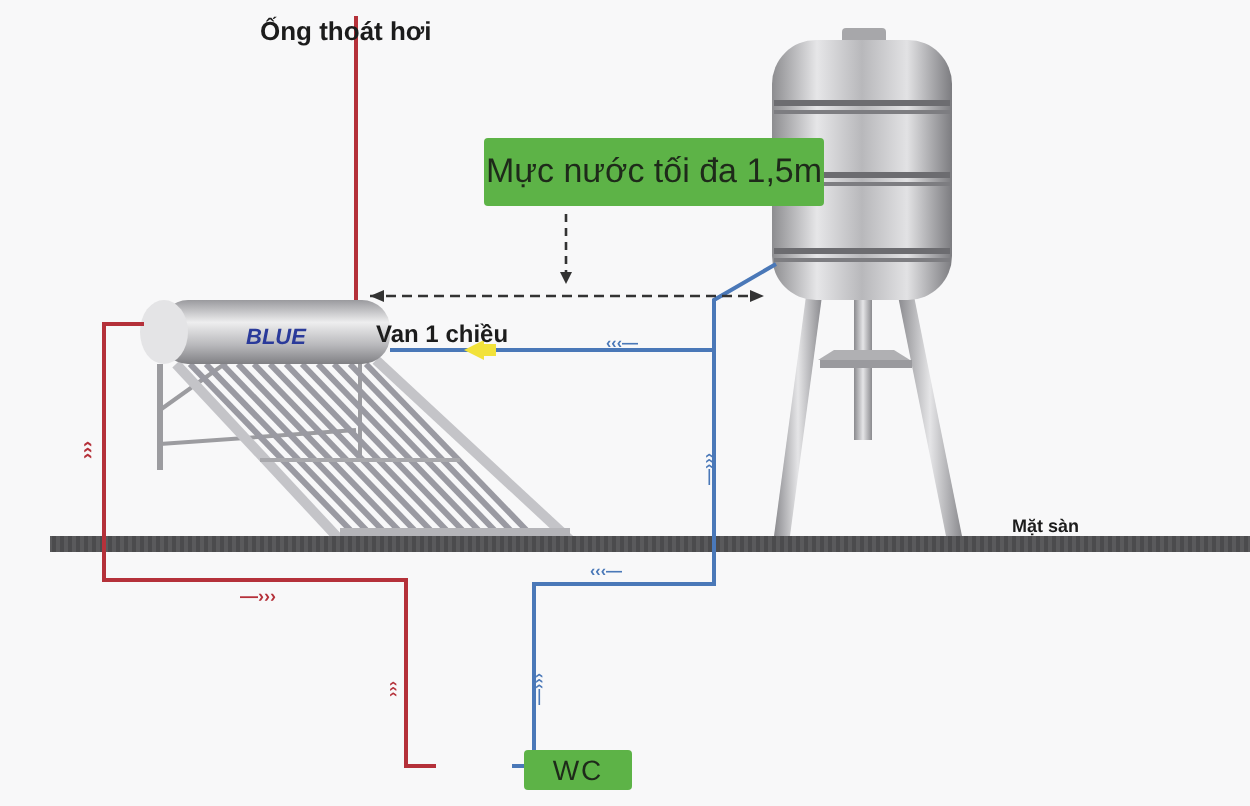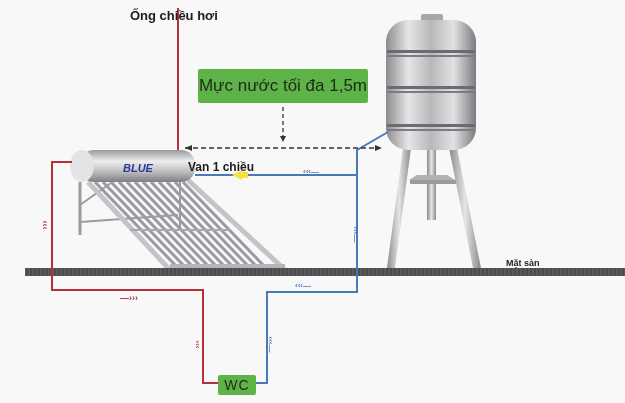--- a/index.html
+++ b/index.html
@@ -1,19 +1,19 @@
 <!DOCTYPE html>
 <html><head>
 <meta charset="utf-8">
 <style>
   html,body{margin:0;padding:0;background:#f7f7f8;}
   #canvas{position:relative;width:625px;height:403px;overflow:hidden;background:#f8f8f9;font-family:"Liberation Sans",sans-serif;}
   svg{position:absolute;left:0;top:0;}
   .lbl{position:absolute;font-weight:bold;color:#1c1c1c;font-size:13px;white-space:nowrap;}
-  .green-box{position:absolute;background:#5db347;color:#1e2a1a;display:flex;align-items:center;justify-content:center;border-radius:2px;}
+  .green-box{position:absolute;background:#5db347;color:#1e2a1a;display:flex;align-items:center;justify-content:center;border-radius:2px;margin-left:44px;}
 </style>
 </head>
 <body>
 
 <div id="canvas">
   <svg width="625" height="403" viewBox="0 0 625 403">
     <defs>
       <linearGradient id="tankG" x1="0" y1="0" x2="1" y2="0">
         <stop offset="0" stop-color="#8d8d90"></stop>
         <stop offset="0.25" stop-color="#e6e6e8"></stop>
@@ -113,22 +113,22 @@
   </svg>
 
   <span class="lbl" style="left:40px;top:220px;font-size:9px;color:#b5313a;transform:rotate(90deg);">‹‹‹</span>
   <span class="lbl" style="left:120px;top:293px;font-size:9px;color:#b5313a;">—›››</span>
   <span class="lbl" style="left:303px;top:167px;font-size:8px;color:#4a78b8;">‹‹‹—</span>
   <span class="lbl" style="left:347px;top:230px;font-size:8px;color:#4a78b8;transform:rotate(90deg);">‹‹‹—</span>
   <span class="lbl" style="left:295px;top:281px;font-size:8px;color:#4a78b8;">‹‹‹—</span>
   <span class="lbl" style="left:262px;top:340px;font-size:8px;color:#4a78b8;transform:rotate(90deg);">‹‹‹—</span>
   <span class="lbl" style="left:193px;top:340px;font-size:8px;color:#b5313a;transform:rotate(90deg);">‹‹‹</span>
 
-  <span class="lbl" style="left:130px;top:8px;font-size:13px;">Ống chiều hơi</span>
+  <span class="lbl" style="left:130px;top:8px;font-size:13px;">Ống thoát hơi</span>
   <div class="green-box" style="left:198px;top:69px;width:170px;height:34px;font-size:17px;">
     <span>Mực nước tối đa 1,5m</span>
   </div>
   <span class="lbl" style="left:188px;top:160px;font-size:12px;">Van 1 chiều</span>
   <span class="lbl" style="left:492px;top:258px;font-size:9px;padding-left:14px;">Mặt sàn</span>
-  <div class="green-box" style="left:218px;top:375px;width:38px;height:20px;font-size:14px;letter-spacing:1px;">
+  <div class="green-box" style="left:218px;top:375px;width:54px;height:20px;font-size:14px;letter-spacing:1px;">
     <span>WC</span>
   </div>
 </div>
 
 </body></html>

